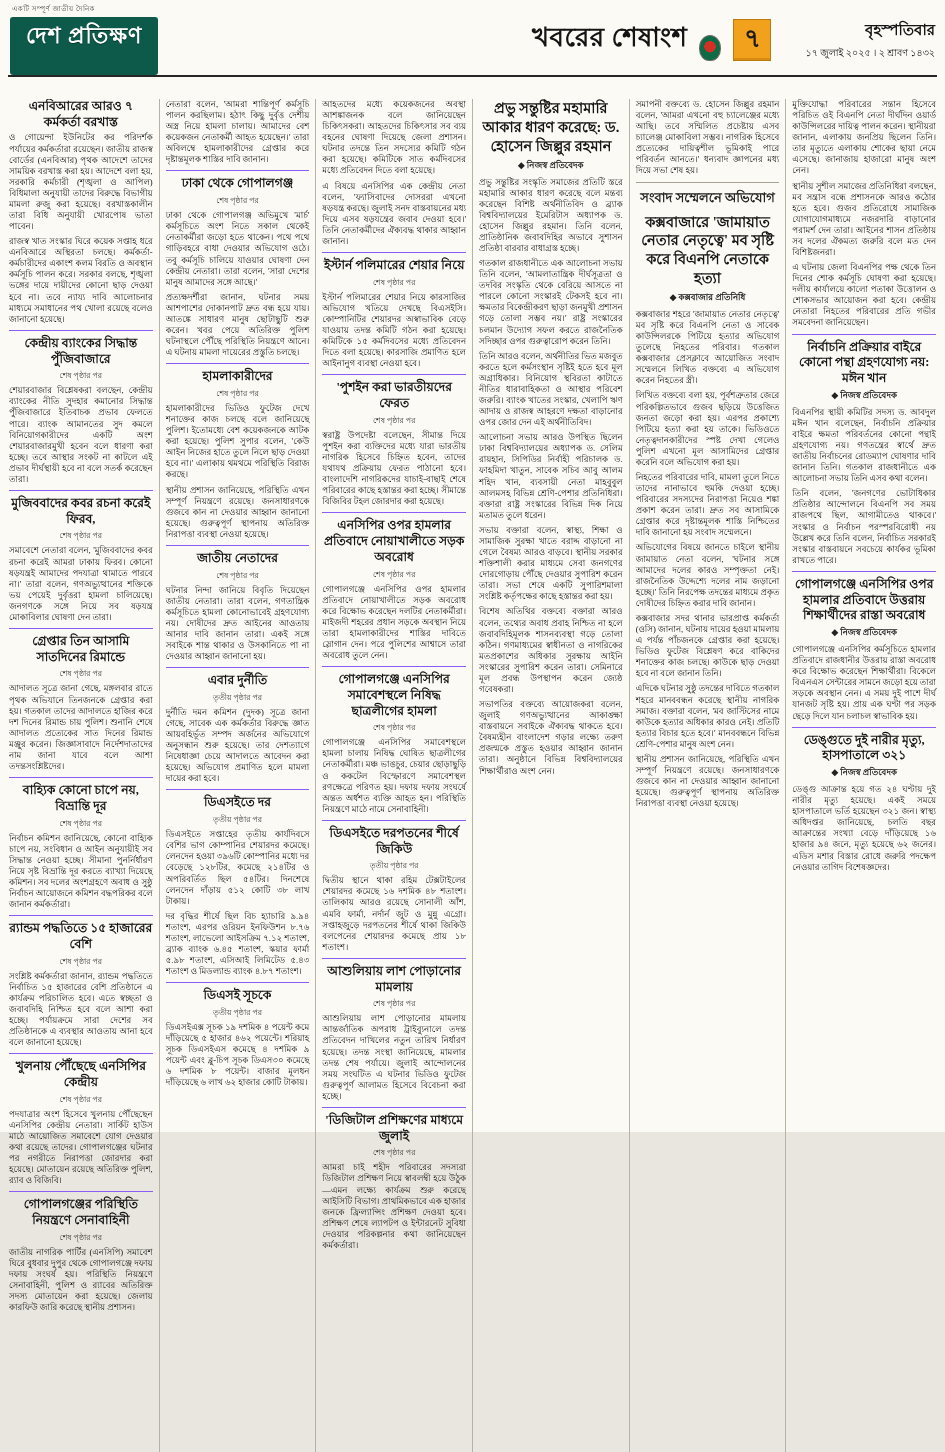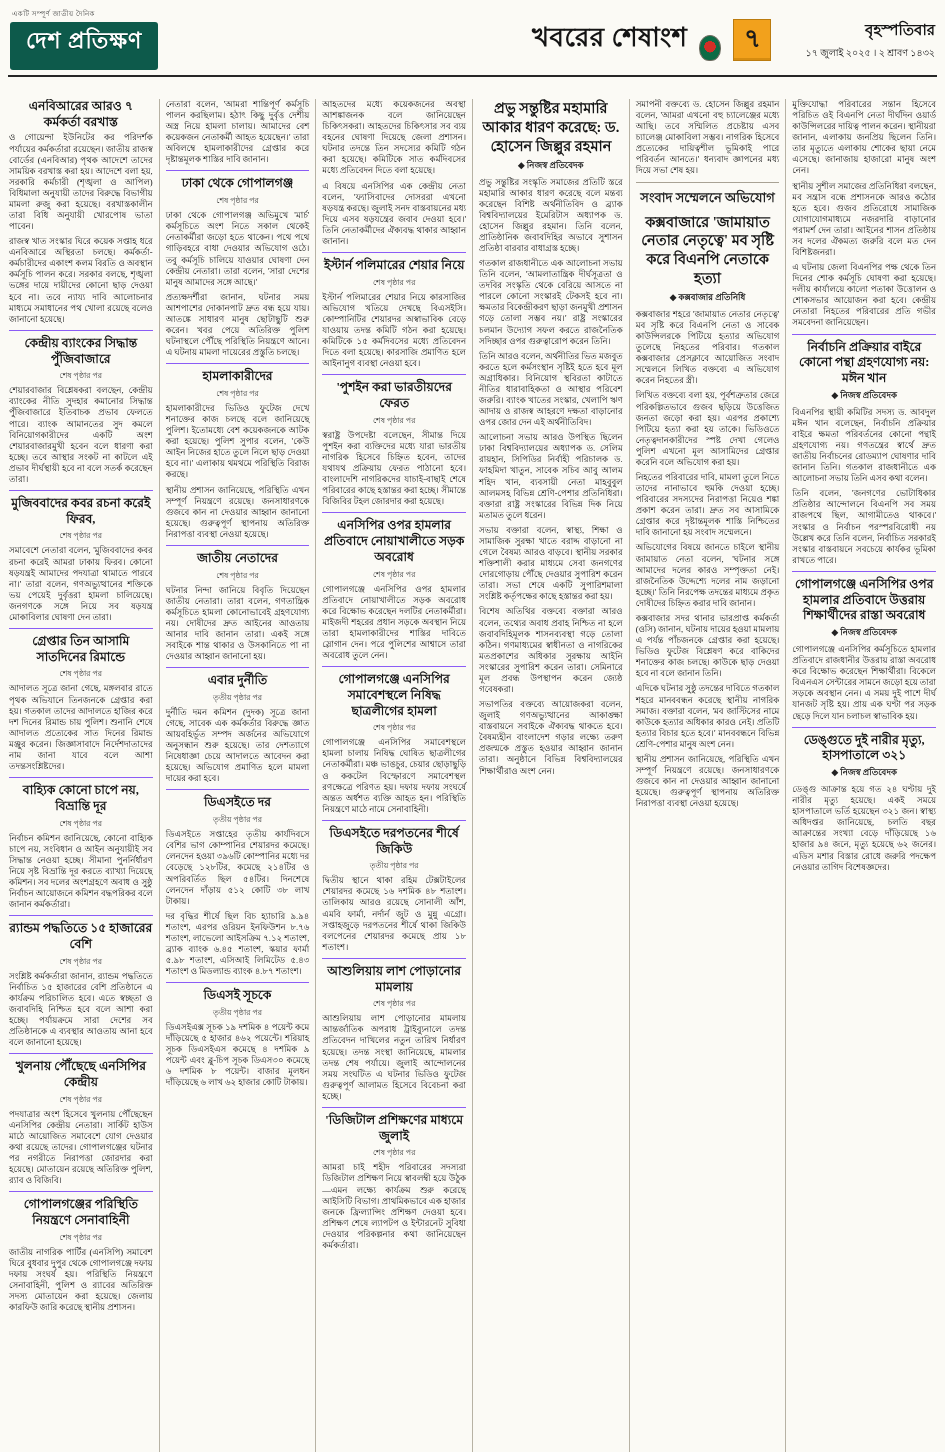--- a/index.html
+++ b/index.html
@@ -2,34 +2,34 @@
 <html><head>
 <meta charset="utf-8">
 <style>
   html,body{margin:0;padding:0}
   body{
     width:945px;height:1452px;overflow:hidden;
     background:#e8e6de;
     font-family:"Liberation Serif", serif;color:#141414;
   }
   .page{
-    width:945px;height:1452px;box-sizing:border-box;
+    width:945px;height:1132px;box-sizing:border-box;
     background:#fbfaf5;padding:5px 8px 8px;
   }
   
   .hdr{
     display:flex;align-items:center;
     height:72px;box-sizing:border-box;
     border-bottom:2.5px solid #262626;padding:2px 2px 5px;
   }
   .mast-wrap{display:flex;flex-direction:column}
   .tagline{font-size:7px;color:#444;letter-spacing:.5px;margin:0 0 2px 2px}
   .mast{
     background:#0d5a4b;color:#fff;font-weight:bold;
-    font-size:22px;line-height:1;padding:8px 16px 18px;
+    font-size:22px;line-height:1;padding:8px 16px 28px;
     border-radius:3px;letter-spacing:1px;white-space:nowrap;
     text-shadow:0 1px 0 #06382e;
   }
   .hdr-right{margin-left:auto;display:flex;align-items:flex-end;gap:12px}
   .section-title{font-size:26px;font-weight:bold;letter-spacing:.5px;white-space:nowrap}
   .crest{
     width:20px;height:24px;border-radius:50% 50% 46% 46%;
     background:radial-gradient(circle at 50% 45%, #d22f27 0 34%, #0d6b45 35% 100%);
     border:1px solid #6b6b5f;flex:0 0 auto;
   }

